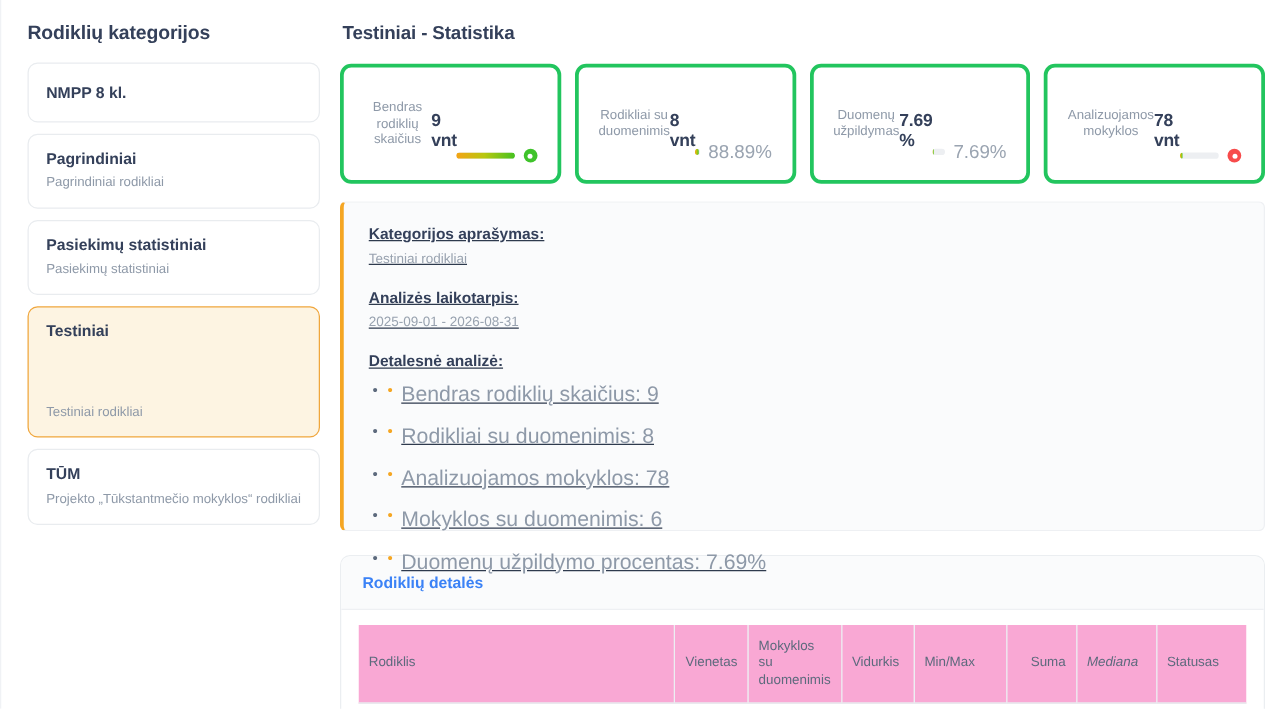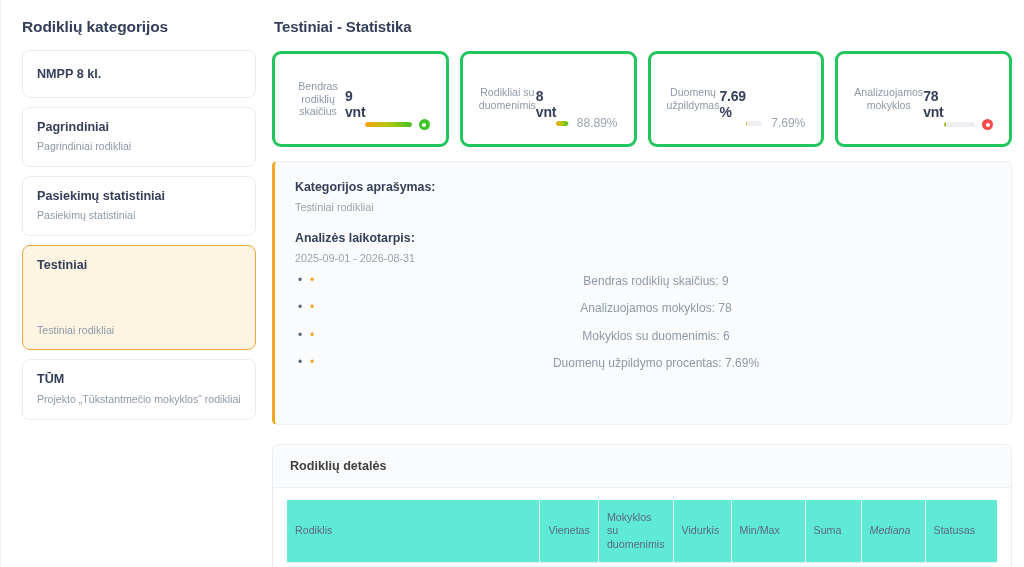--- a/index.html
+++ b/index.html
@@ -143,21 +143,21 @@
     background: #edeff2;
     overflow: hidden;
     position: relative;
   }
   .bar-fill {
     height: 100%;
     border-radius: 3px;
     background: linear-gradient(90deg, #f5a314 0%, #b8c70f 48%, #45c220 100%);
   }
   .bar-pct {
-    font-size: 12px;
+    font-size: 15px;
     color: #9aa4b1;
     min-width: 36px;
     text-align: right;
     white-space: nowrap;
   }
   .bar-badge {
     width: 11px; height: 11px;
     border-radius: 50%;
     flex: 0 0 11px;
     position: relative;
@@ -176,42 +176,42 @@
 
   
   .desc-panel {
     margin: 14px 12px 12px 0;
     background: #fafbfc;
     border: 1px solid #eef0f3;
     border-left: 3.5px solid #f5a623;
     border-radius: 5px;
     padding: 18px 20px 20px 20px;
     height: 264px;
+    text-decoration: underline;
   }
   .desc-h {
     font-size: 12.4px;
     font-weight: bold;
     color: #34405a;
     margin-bottom: 7px;
   }
   .desc-h.spaced { margin-top: 18px; }
   .desc-p {
     font-size: 10.8px;
     color: #98a2af;
     margin-bottom: 2px;
   }
   .bullets { list-style: none; margin-top: 10px; }
   .bullets li {
-    font-size: 12px;
+    font-size: 17px;
     color: #8e99a8;
     padding: 0 0 0 26px;
     margin-bottom: 13px;
     position: relative;
     line-height: 1.2;
-    text-align: center;
   }
   .bullets li::before {
     content: "\2022";
     position: absolute;
     left: 3px; top: -1px;
     color: #5d6a7d;
     font-size: 12px;
   }
   .bullets li::after {
     content: "\2022";
@@ -228,26 +228,26 @@
     border-radius: 8px;
     background: #ffffff;
     overflow: hidden;
   }
   .table-card-head {
     background: #fafbfc;
     padding: 14px 17px;
     border-bottom: 1px solid #eef0f3;
     font-size: 12.6px;
     font-weight: bold;
-    color: #404040;
+    color: #3b82f6;
   }
   .tbl-wrap { padding: 12px 14px 0 14px; }
   table { width: 100%; border-collapse: collapse; }
   thead th {
-    background: #5eead4;
+    background: #f9a8d4;
     font-size: 10.7px;
     font-weight: normal;
     color: #5d6a7d;
     text-align: left;
     padding: 11px 8px;
     vertical-align: middle;
     border-right: 1px solid #eceff2;
     border-bottom: 1px solid #e9ecef;
     line-height: 1.25;
   }
@@ -337,40 +337,42 @@
         </div>
       </div>
 
     <section class="desc-panel">
       <div class="desc-h">Kategorijos aprašymas:</div>
       <div class="desc-p">Testiniai rodikliai</div>
 
       <div class="desc-h spaced">Analizės laikotarpis:</div>
       <div class="desc-p">2025-09-01 - 2026-08-31</div>
 
+      <div class="desc-h spaced">Detalesnė analizė:</div>
       <ul class="bullets" id="bullets">
           <li>Bendras rodiklių skaičius: 9</li>
+          <li>Rodikliai su duomenimis: 8</li>
           <li>Analizuojamos mokyklos: 78</li>
           <li>Mokyklos su duomenimis: 6</li>
           <li>Duomenų užpildymo procentas: 7.69%</li>
         </ul>
     </section>
 
     <section class="table-card">
       <div class="table-card-head">Rodiklių detalės</div>
       <div class="tbl-wrap">
         <table>
           <thead>
             <tr id="thead-row">
                 <th>Rodiklis</th>
                 <th style="width: 52px;">Vienetas</th>
                 <th style="width: 66px;">Mokyklos su duomenimis</th>
                 <th style="width: 58px;">Vidurkis</th>
                 <th style="width: 74px;">Min/Max</th>
-                <th style="width: 56px;">Suma</th>
+                <th style="width: 56px; text-align: right;">Suma</th>
                 <th style="width: 64px; font-style: italic;">Mediana</th>
                 <th style="width: 72px;">Statusas</th>
               </tr>
           </thead>
           <tbody id="tbody">
               <tr>
                 <td class="ind">Rodiklis 1 (R512)</td>
                 <td>vnt</td>
                 <td></td>
                 <td class="avg">46.2</td>

